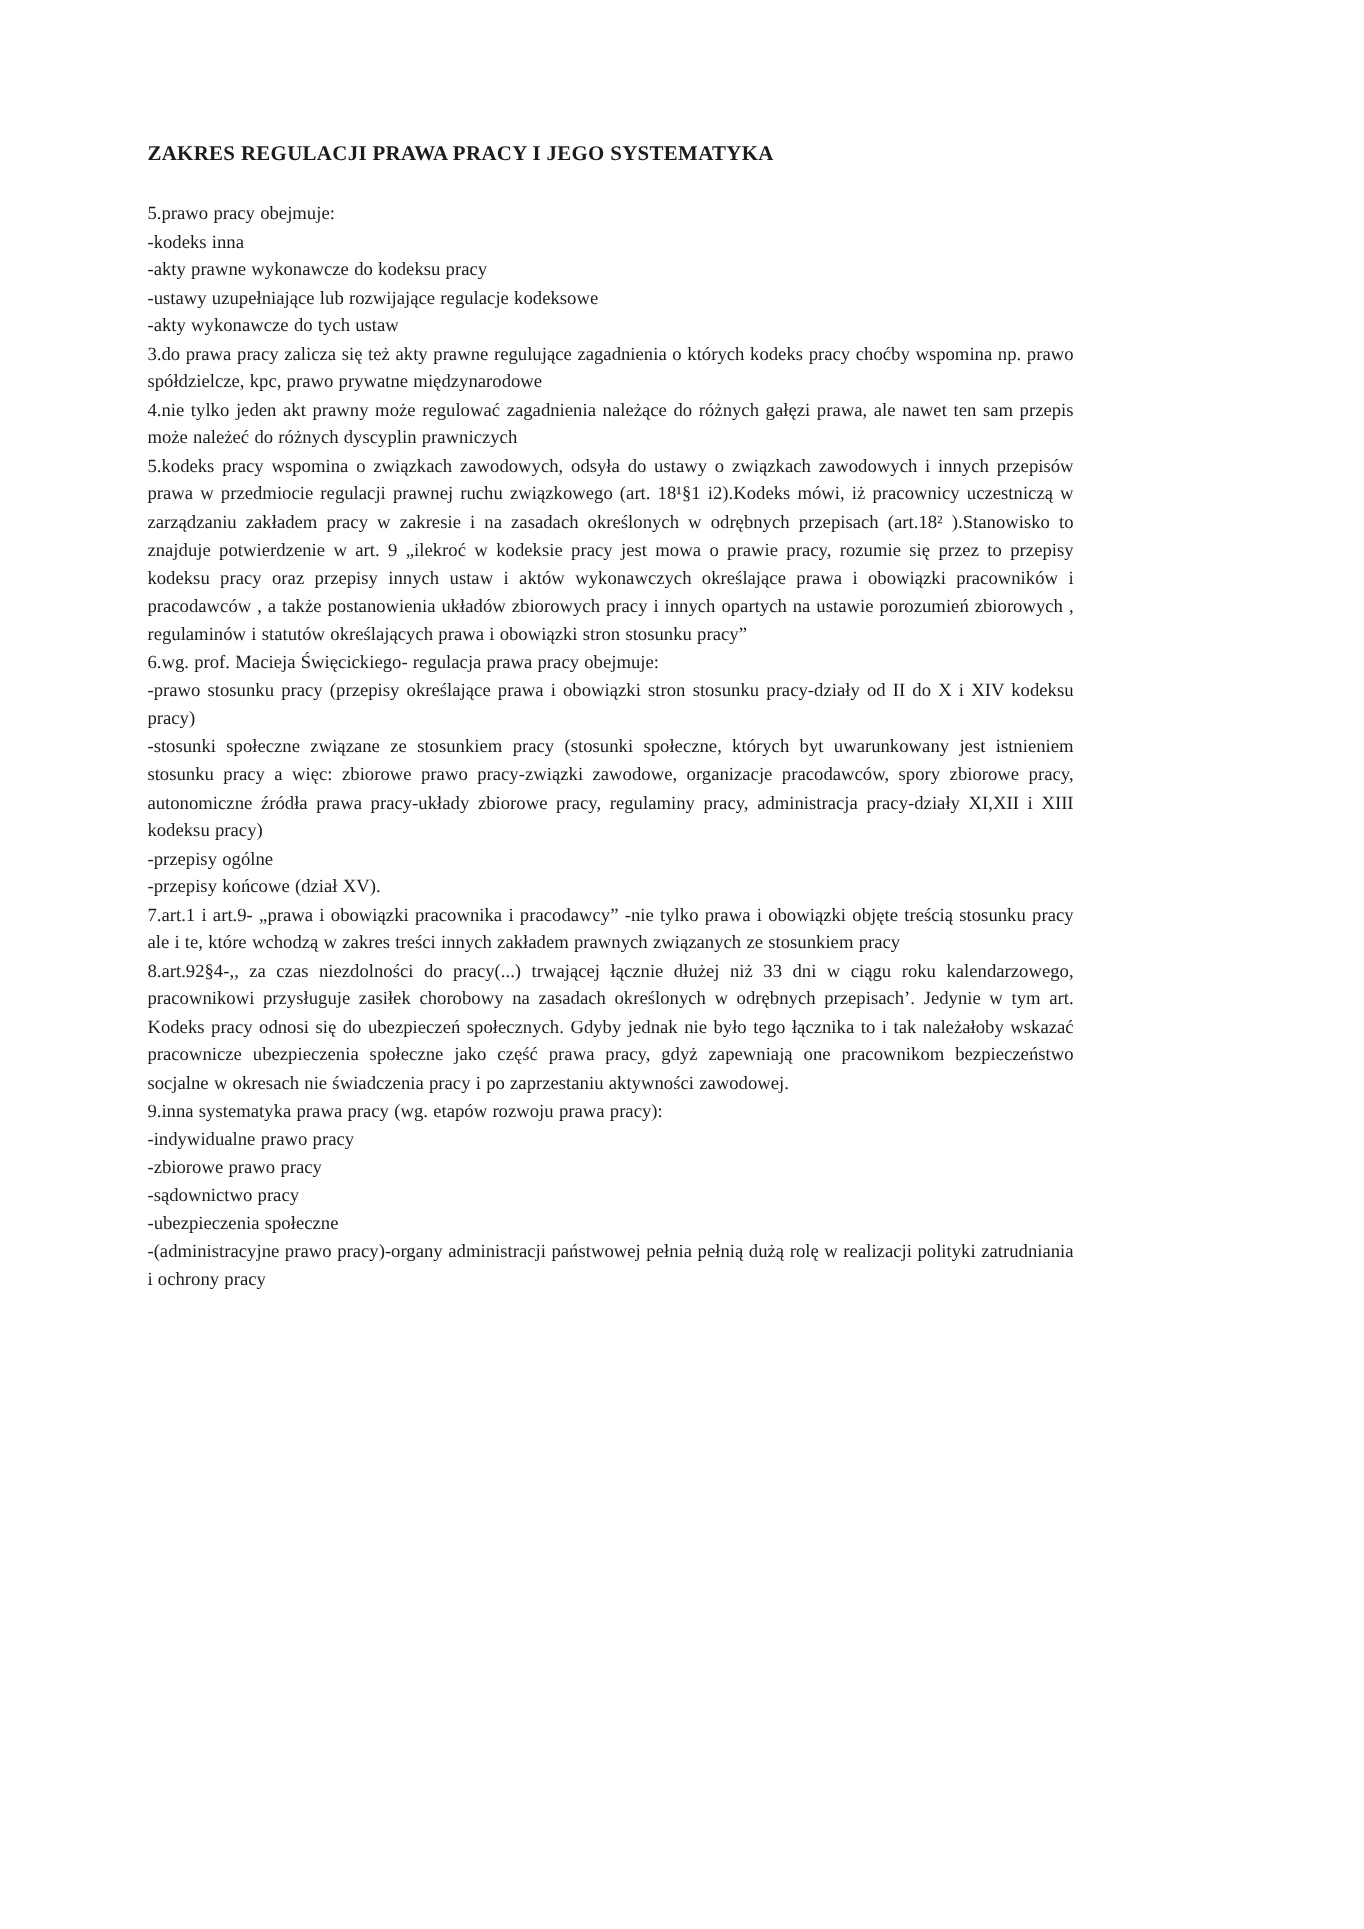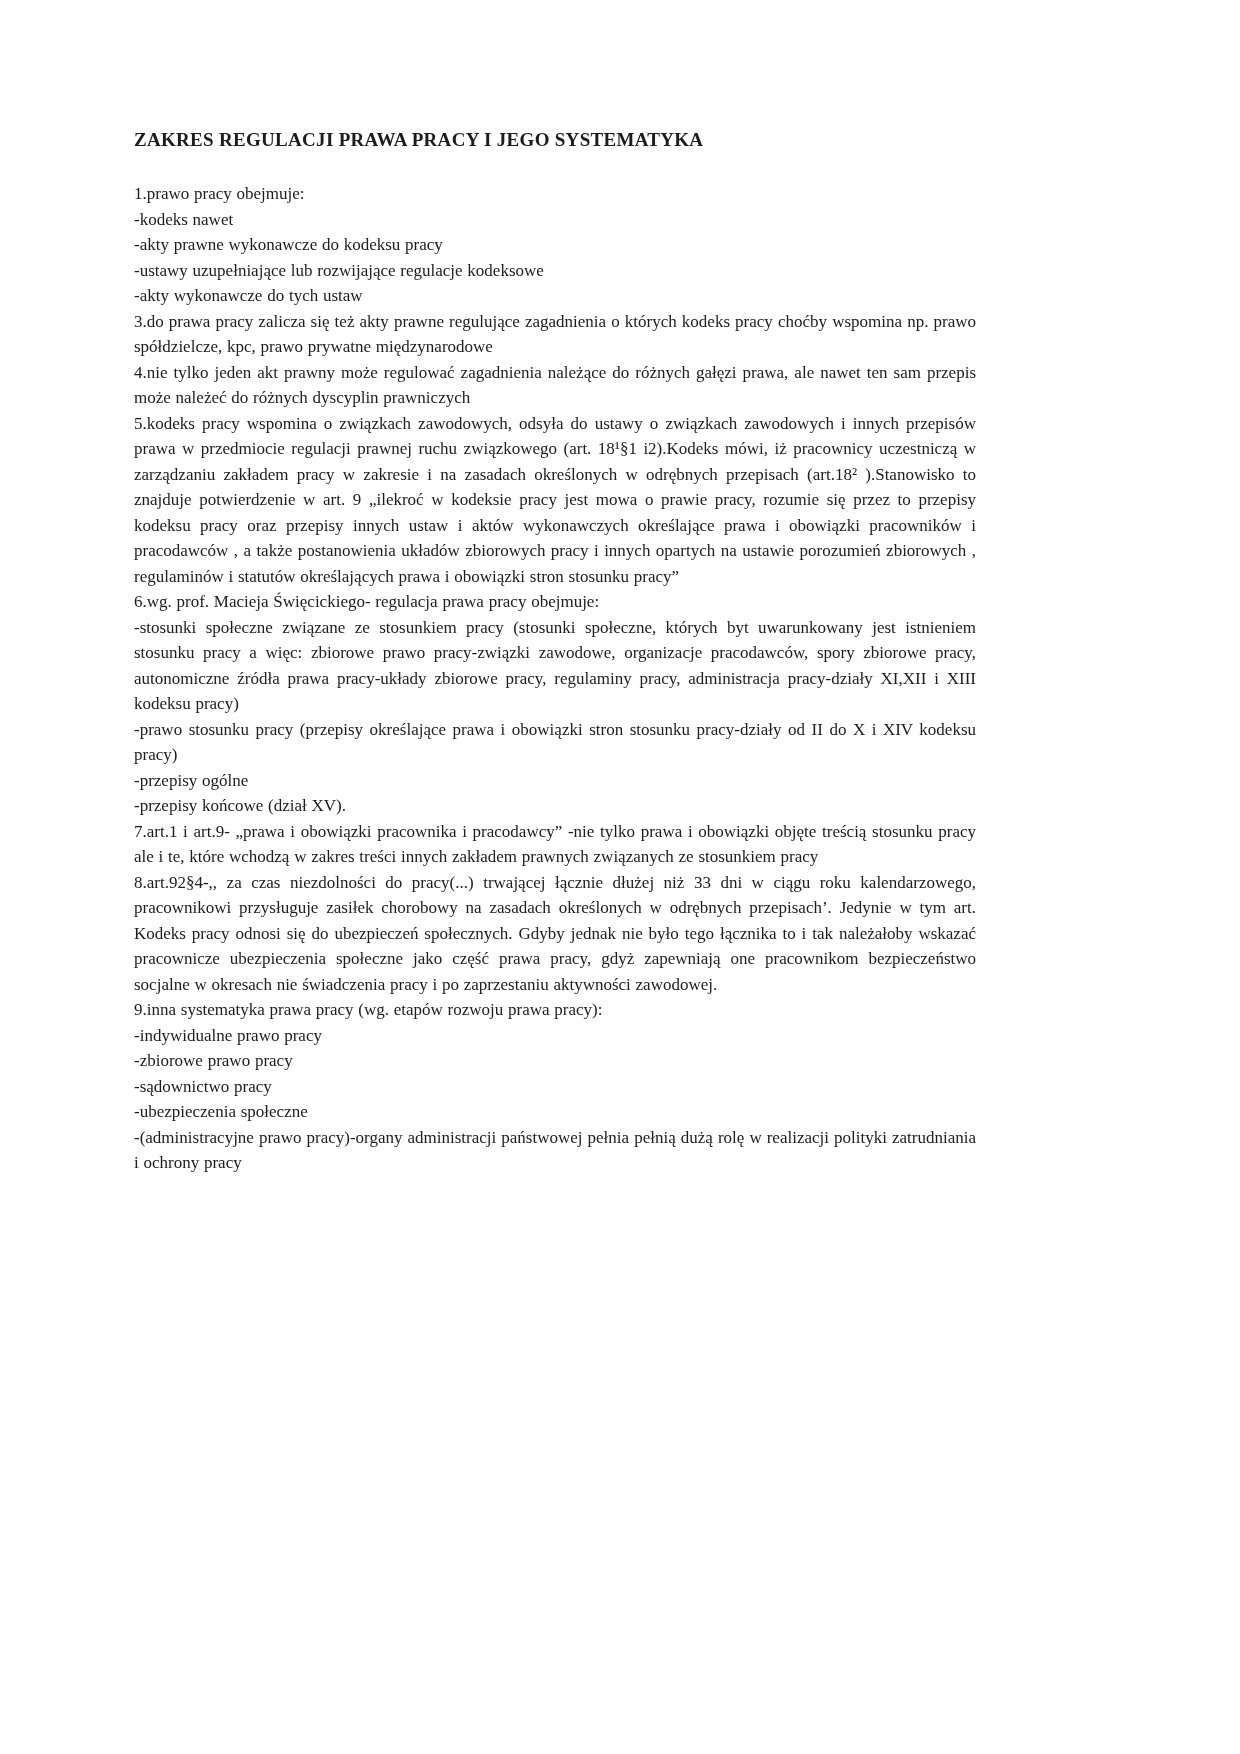--- a/index.html
+++ b/index.html
@@ -40,31 +40,31 @@
   }
   .bold { font-weight: normal; }
 </style>
 </head>
 <body>
 
 <div class="page">
   <div class="content">
     <h1 class="doc-title">ZAKRES REGULACJI PRAWA PRACY I JEGO SYSTEMATYKA</h1>
     <div>
-        <p class="para"><span>1.prawo pracy obejmuje:</span></p>
-        <p class="para"><span>-kodeks nawet</span></p>
+        <p class="para"><span>5.prawo pracy obejmuje:</span></p>
+        <p class="para"><span>-kodeks inna</span></p>
         <p class="para"><span>-akty prawne wykonawcze do kodeksu pracy</span></p>
         <p class="para"><span>-ustawy uzupełniające lub rozwijające regulacje kodeksowe</span></p>
         <p class="para"><span>-akty wykonawcze do tych ustaw</span></p>
         <p class="para"><span>3.do prawa pracy zalicza się też akty prawne regulujące zagadnienia o których kodeks pracy choćby wspomina np. prawo spółdzielcze, kpc, prawo prywatne międzynarodowe</span></p>
         <p class="para"><span>4.nie tylko jeden akt prawny może regulować zagadnienia należące do różnych gałęzi prawa, ale nawet ten sam przepis może należeć do różnych dyscyplin prawniczych</span></p>
         <p class="para"><span>5.kodeks pracy wspomina o związkach zawodowych, odsyła do ustawy o związkach zawodowych i innych przepisów prawa w przedmiocie regulacji prawnej ruchu związkowego </span><span class="bold">(art. 18¹§1 i2).</span><span>Kodeks mówi, iż pracownicy uczestniczą w zarządzaniu zakładem pracy w zakresie i na zasadach określonych w odrębnych przepisach </span><span class="bold">(art.18² )</span><span>.Stanowisko to znajduje potwierdzenie w </span><span class="bold">art. 9</span><span> „ilekroć w kodeksie pracy jest mowa o prawie pracy, rozumie się przez to przepisy kodeksu pracy oraz przepisy innych ustaw i aktów wykonawczych określające prawa i obowiązki pracowników i pracodawców , a także postanowienia układów zbiorowych pracy i innych opartych na ustawie porozumień zbiorowych , regulaminów i statutów określających prawa i obowiązki stron stosunku pracy”</span></p>
         <p class="para"><span>6.wg. prof. Macieja Święcickiego- regulacja prawa pracy obejmuje:</span></p>
+        <p class="para"><span>-prawo stosunku pracy (przepisy określające prawa i obowiązki stron stosunku pracy-działy od II do X i XIV kodeksu pracy)</span></p>
         <p class="para"><span>-stosunki społeczne związane ze stosunkiem pracy (stosunki społeczne, których byt uwarunkowany jest istnieniem stosunku pracy a więc: zbiorowe prawo pracy-związki zawodowe, organizacje pracodawców, spory zbiorowe pracy, autonomiczne źródła prawa pracy-układy zbiorowe pracy, regulaminy pracy, administracja pracy-działy XI,XII i XIII kodeksu pracy)</span></p>
-        <p class="para"><span>-prawo stosunku pracy (przepisy określające prawa i obowiązki stron stosunku pracy-działy od II do X i XIV kodeksu pracy)</span></p>
         <p class="para"><span>-przepisy ogólne</span></p>
         <p class="para"><span>-przepisy końcowe (dział XV).</span></p>
         <p class="para"><span class="bold">7.art.1 i art.9</span><span>- „prawa i obowiązki pracownika i pracodawcy” -nie tylko prawa i obowiązki objęte treścią stosunku pracy ale i te, które wchodzą w zakres treści innych zakładem prawnych związanych ze stosunkiem pracy</span></p>
         <p class="para"><span class="bold">8.art.92§4</span><span>-,, za czas niezdolności do pracy(...) trwającej łącznie dłużej niż 33 dni w ciągu roku kalendarzowego, pracownikowi przysługuje zasiłek chorobowy na zasadach określonych w odrębnych przepisach’. Jedynie w tym art. Kodeks pracy odnosi się do ubezpieczeń społecznych. Gdyby jednak nie było tego łącznika to i tak należałoby wskazać pracownicze ubezpieczenia społeczne jako część prawa pracy, gdyż zapewniają one pracownikom bezpieczeństwo socjalne w okresach nie świadczenia pracy i po zaprzestaniu aktywności zawodowej.</span></p>
         <p class="para"><span>9.inna systematyka prawa pracy (wg. etapów rozwoju prawa pracy):</span></p>
         <p class="para"><span>-indywidualne prawo pracy</span></p>
         <p class="para"><span>-zbiorowe prawo pracy</span></p>
         <p class="para"><span>-sądownictwo pracy</span></p>
         <p class="para"><span>-ubezpieczenia społeczne</span></p>
         <p class="para"><span>-(administracyjne prawo pracy)-organy administracji państwowej pełnia pełnią dużą rolę w realizacji polityki zatrudniania i ochrony pracy</span></p>

